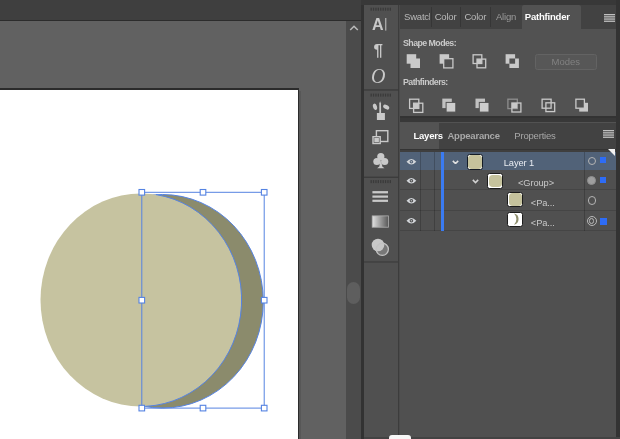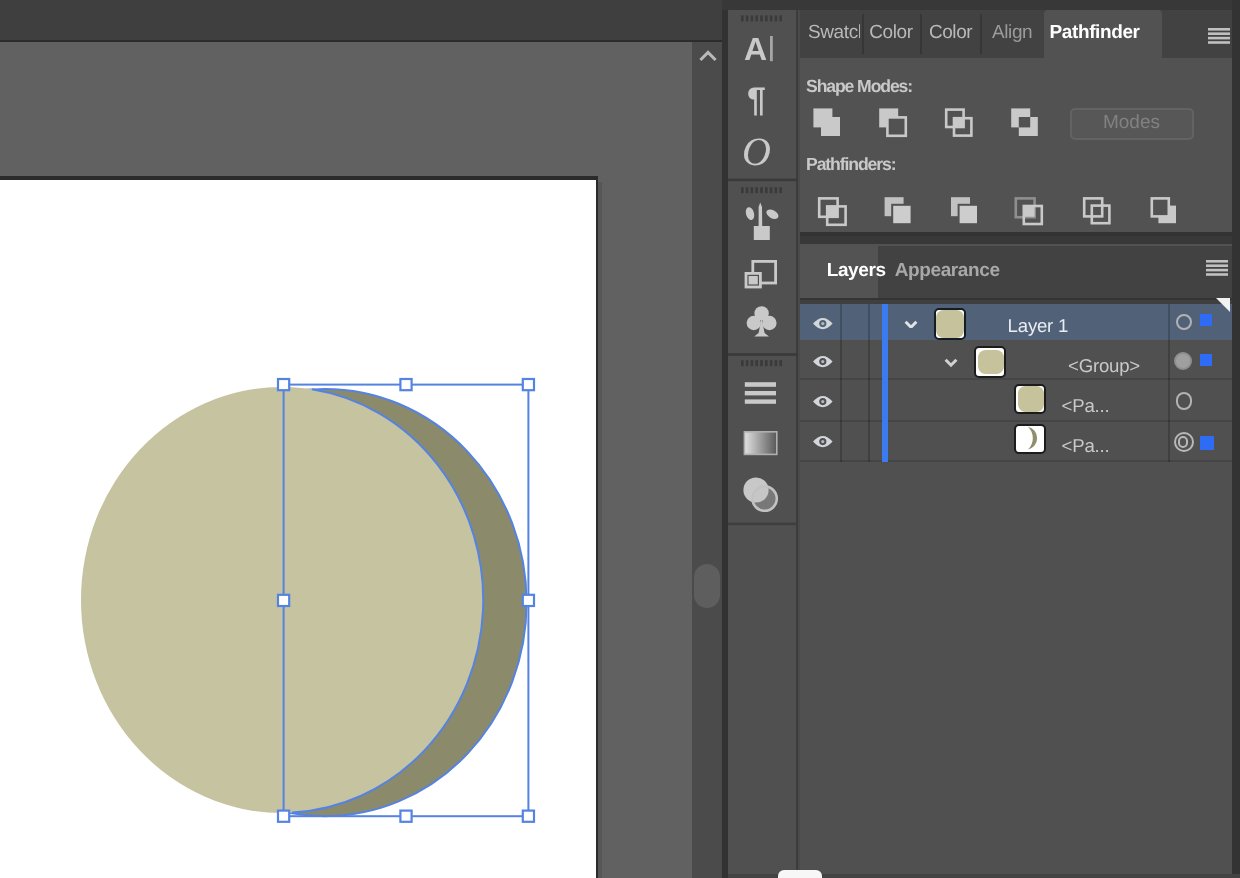--- a/index.html
+++ b/index.html
@@ -193,20 +193,21 @@
     <rect x="175.9" y="6.2" width="8.5" height="9" fill="#525252" stroke="#c9c9c9" stroke-width="1.3"></rect>
   </svg>
 
   <div class="abs" style="left:400.1px;top:116.4px;width:217.1px;height:1.3px;background:#333333;"></div>
   <div class="abs" style="left:400.1px;top:117.7px;width:217.1px;height:4.8px;background:#383838;"></div>
 
   <div class="abs" style="left:400.1px;top:122.5px;width:217.1px;height:26px;background:#424242;"></div>
   <div class="abs" style="left:400.1px;top:122.5px;width:38.5px;height:26px;background:#535353;"></div>
   <div class="abs" style="left:400.1px;top:122.5px;width:56px;height:26px;line-height:26px;text-align:center;font-size:9.5px;letter-spacing:-0.2px;font-weight:bold;color:#ffffff;">Layers</div>
   <div class="abs" style="left:438.6px;top:122.5px;width:70px;height:26px;line-height:26px;text-align:center;font-size:9.5px;letter-spacing:-0.2px;color:#a8a8a8;font-weight:bold;">Appearance</div>
+  <div class="abs" style="left:505px;top:122.5px;width:60px;height:26px;line-height:26px;text-align:center;font-size:9.5px;letter-spacing:-0.2px;color:#a8a8a8;">Properties</div>
   <svg class="abs" style="left:602.5px;top:129.5px;" width="11" height="8" viewBox="0 0 11 8">
     <g fill="#c0c0c0">
         <rect x="0" y="0" width="11" height="1.3"></rect>
         <rect x="0" y="2.2" width="11" height="1.3"></rect>
         <rect x="0" y="4.4" width="11" height="1.3"></rect>
         <rect x="0" y="6.6" width="11" height="1.3"></rect>
       </g>
   </svg>
 
   <div class="abs" style="left:400.1px;top:148.5px;width:217.1px;height:288.9px;background:#505050;"></div>
@@ -264,21 +265,21 @@
   <div class="abs" style="left:507.3px;top:191.7px;width:16.2px;height:15.8px;background:#ffffff;border:1.7px solid #1c1c1c;box-sizing:border-box;border-radius:2.5px;">
     <div class="abs" style="left:0.5px;top:0.5px;right:0.5px;bottom:0.5px;background:#c5c29c;border-radius:3.8px;"></div>
   </div>
   <div class="abs" style="left:507.3px;top:211.7px;width:16.2px;height:15.8px;background:#ffffff;border:1.7px solid #1c1c1c;box-sizing:border-box;border-radius:2.5px;overflow:hidden;">
     <svg width="12.8" height="12.4" viewBox="0 0 12.8 12.4" style="display:block;">
       <path d="M 6 0.4 A 5.6 5.8 0 0 1 6 11.8 A 8.3 8.1 0 0 0 6 0.4 Z" fill="#8f8f6e"></path>
     </svg>
   </div>
 
   <div class="abs" style="left:487.8px;top:157.5px;font-size:9.3px;letter-spacing:-0.1px;color:#e9ecf2;margin-left:16px;">Layer 1</div>
-  <div class="abs" style="left:534px;top:177.5px;font-size:9.3px;letter-spacing:-0.1px;color:#c9c9c9;">&lt;Group&gt;</div>
+  <div class="abs" style="left:518px;top:177.5px;font-size:9.3px;letter-spacing:-0.1px;color:#c9c9c9;">&lt;Group&gt;</div>
   <div class="abs" style="left:530.8px;top:197.6px;font-size:9.3px;letter-spacing:-0.1px;color:#c9c9c9;">&lt;Pa...</div>
   <div class="abs" style="left:530.8px;top:217.7px;font-size:9.3px;letter-spacing:-0.1px;color:#c9c9c9;">&lt;Pa...</div>
 
   <div class="abs" style="left:587.6px;top:157.1px;width:8.4px;height:8.4px;border:1.2px solid #b3b3b3;border-radius:50%;box-sizing:border-box;"></div>
   <div class="abs" style="left:587.3px;top:175.9px;width:9px;height:9px;border:1.2px solid #8f8f8f;border-radius:50%;box-sizing:border-box;background:#9f9f9f;"></div>
   <div class="abs" style="left:587.6px;top:196.4px;width:8.4px;height:8.4px;border:1.2px solid #b3b3b3;border-radius:50%;box-sizing:border-box;"></div>
   <div class="abs" style="left:586.5px;top:215.6px;width:10.6px;height:10.6px;border:1.2px solid #b8b8b8;border-radius:50%;box-sizing:border-box;"></div>
   <div class="abs" style="left:589.1px;top:218.2px;width:5.4px;height:5.4px;border:1.2px solid #b8b8b8;border-radius:50%;box-sizing:border-box;"></div>
 
   <div class="abs" style="left:600px;top:157.3px;width:5.8px;height:5.8px;background:#2e6cf5;"></div>

